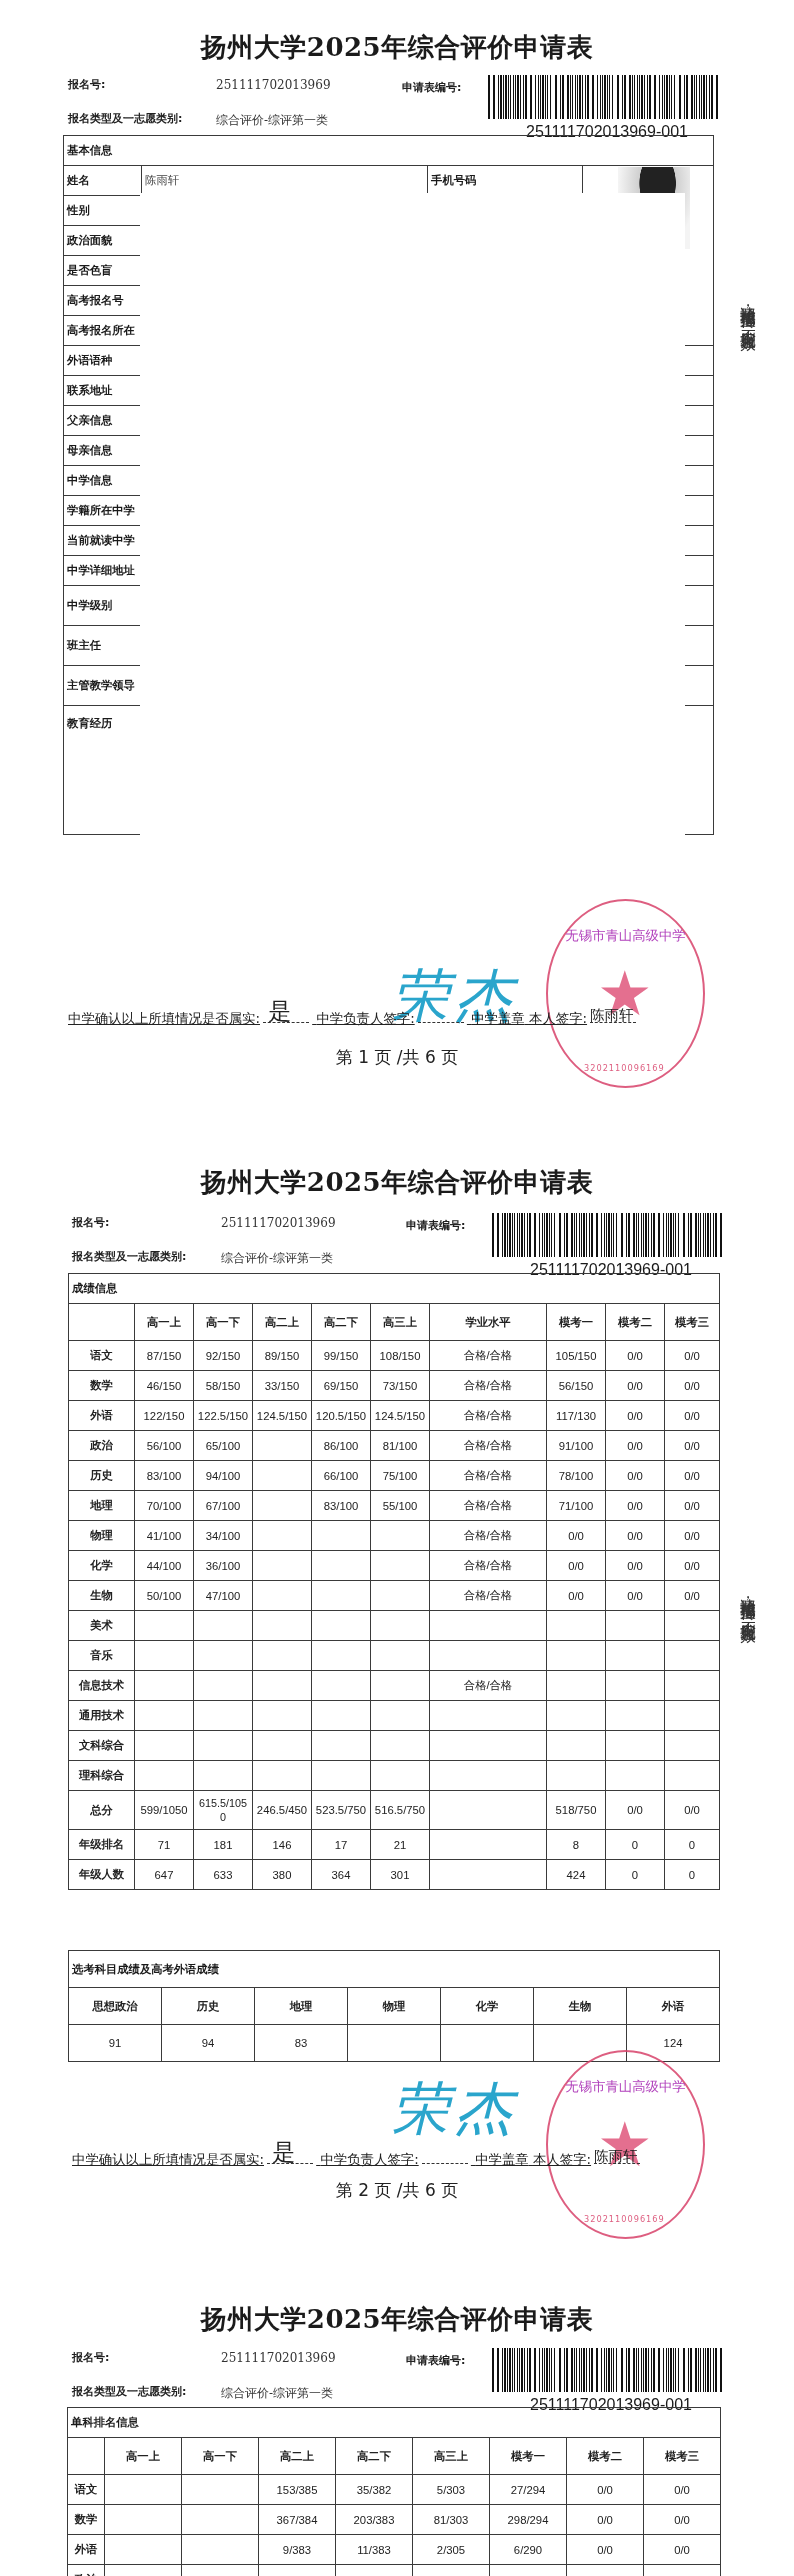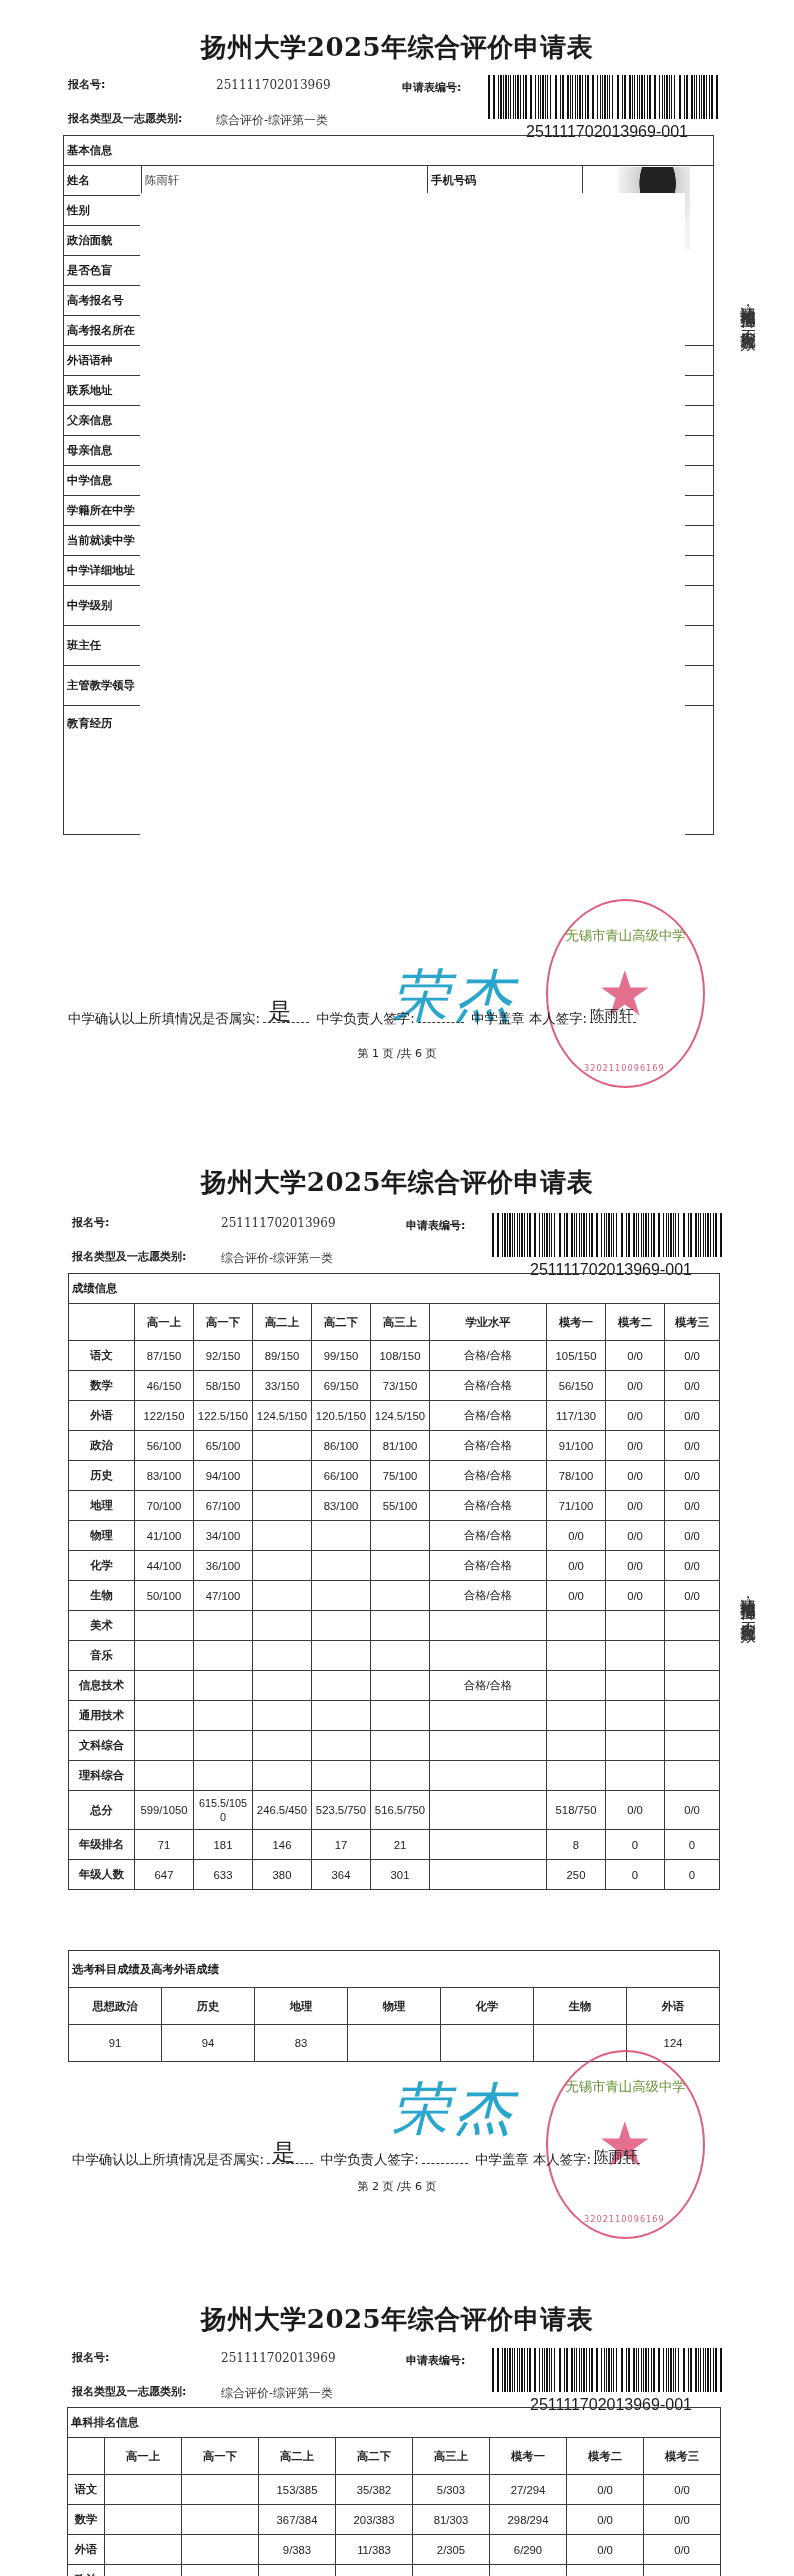--- a/index.html
+++ b/index.html
@@ -16,26 +16,26 @@
   table.form { position:absolute; border-collapse:collapse; table-layout:fixed; }
   table.form td { border:1px solid #3a3a3a; font-size:11.3px; padding:0 3.1px; overflow:hidden; white-space:nowrap; }
   .sec-head td { font-weight:bold; font-size:15.5px; height:29px; border-left:1px solid #3a3a3a; }
   .bl-row td { height:29px; font-weight:bold; font-size:11.3px; }
   .score td { text-align:center; font-family:"Liberation Sans", sans-serif; font-size:11.3px; height:29px; color:#222; }
   .score td.subj { text-align:center; font-weight:bold; font-family:"DejaVu Sans", sans-serif; }
   .score.header td { font-weight:bold; font-family:"DejaVu Sans", sans-serif; height:36px;margin-left:22px; }
   .redact { position:absolute; background:#ffffff; }
   .photo { position:absolute; background:radial-gradient(ellipse at 55% 20%, #222 0 32%, #cfcfcf 33%, #f4f4f4 70%); }
   .side-note { position:absolute; writing-mode:vertical-rl; font-size:15.5px; color:#333; letter-spacing:1px; }
-  .footer-line { position:absolute; font-size:13.4px; color:#222; white-space:nowrap; }
+  .footer-line { position:absolute; font-size:13.4px; color:#222; white-space:nowrap;text-decoration:underline; }
   .dash { display:inline-block; width:46px; border-bottom:1px dashed #333; margin:0 3.1px; position:relative; }
-  .pageno { position:absolute; left:0; width:794px; text-align:center; font-size:11px; color:#222; }
+  .pageno { position:absolute; left:0; width:794px; text-align:center; font-size:17px; color:#222; }
   .stamp { position:absolute; width:155px; height:185px; border:2.1px solid #d8436b; border-radius:50%; opacity:0.85; }
   .stamp .star { position:absolute; left:49px; top:62px; font-size:62px; color:#e0577c; line-height:1; }
-  .stamp .ring-text { position:absolute; color:#4d7c0f; font-size:15.5px; font-family:"DejaVu Serif", serif; }
+  .stamp .ring-text { position:absolute; color:#a21caf; font-size:15.5px; font-family:"DejaVu Serif", serif; }
   .stamp .code { position:absolute; color:#d8436b; font-size:8.2px; bottom:13.4px; left:36px; letter-spacing:1px; }
   .sig { position:absolute; color:#2aa5cc; font-family:"DejaVu Serif", serif; font-size:57px; font-style:italic; letter-spacing:6.2px; }
   .hand { position:absolute; font-family:"DejaVu Serif", serif; font-size:23px; color:#222; }
   .student-sig { position:absolute; font-size:14.4px; color:#222; }
   .small-table td { height:36px; }
 </style>
 </head>
 <body>
 
 <div class="page" style="top:0;height:1108px;">
@@ -401,21 +401,21 @@
           <td>0</td>
         </tr>
         <tr class="score">
           <td class="subj">年级人数</td>
           <td>647</td>
           <td>633</td>
           <td>380</td>
           <td>364</td>
           <td>301</td>
           <td></td>
-          <td>250</td>
+          <td>424</td>
           <td>0</td>
           <td>0</td>
         </tr>
       </tbody>
   </table>
 
   <table class="form small-table" style="left:68px;top:817px;width:651px;">
     <colgroup>
         <col span="7" style="width:93px">
       </colgroup>

